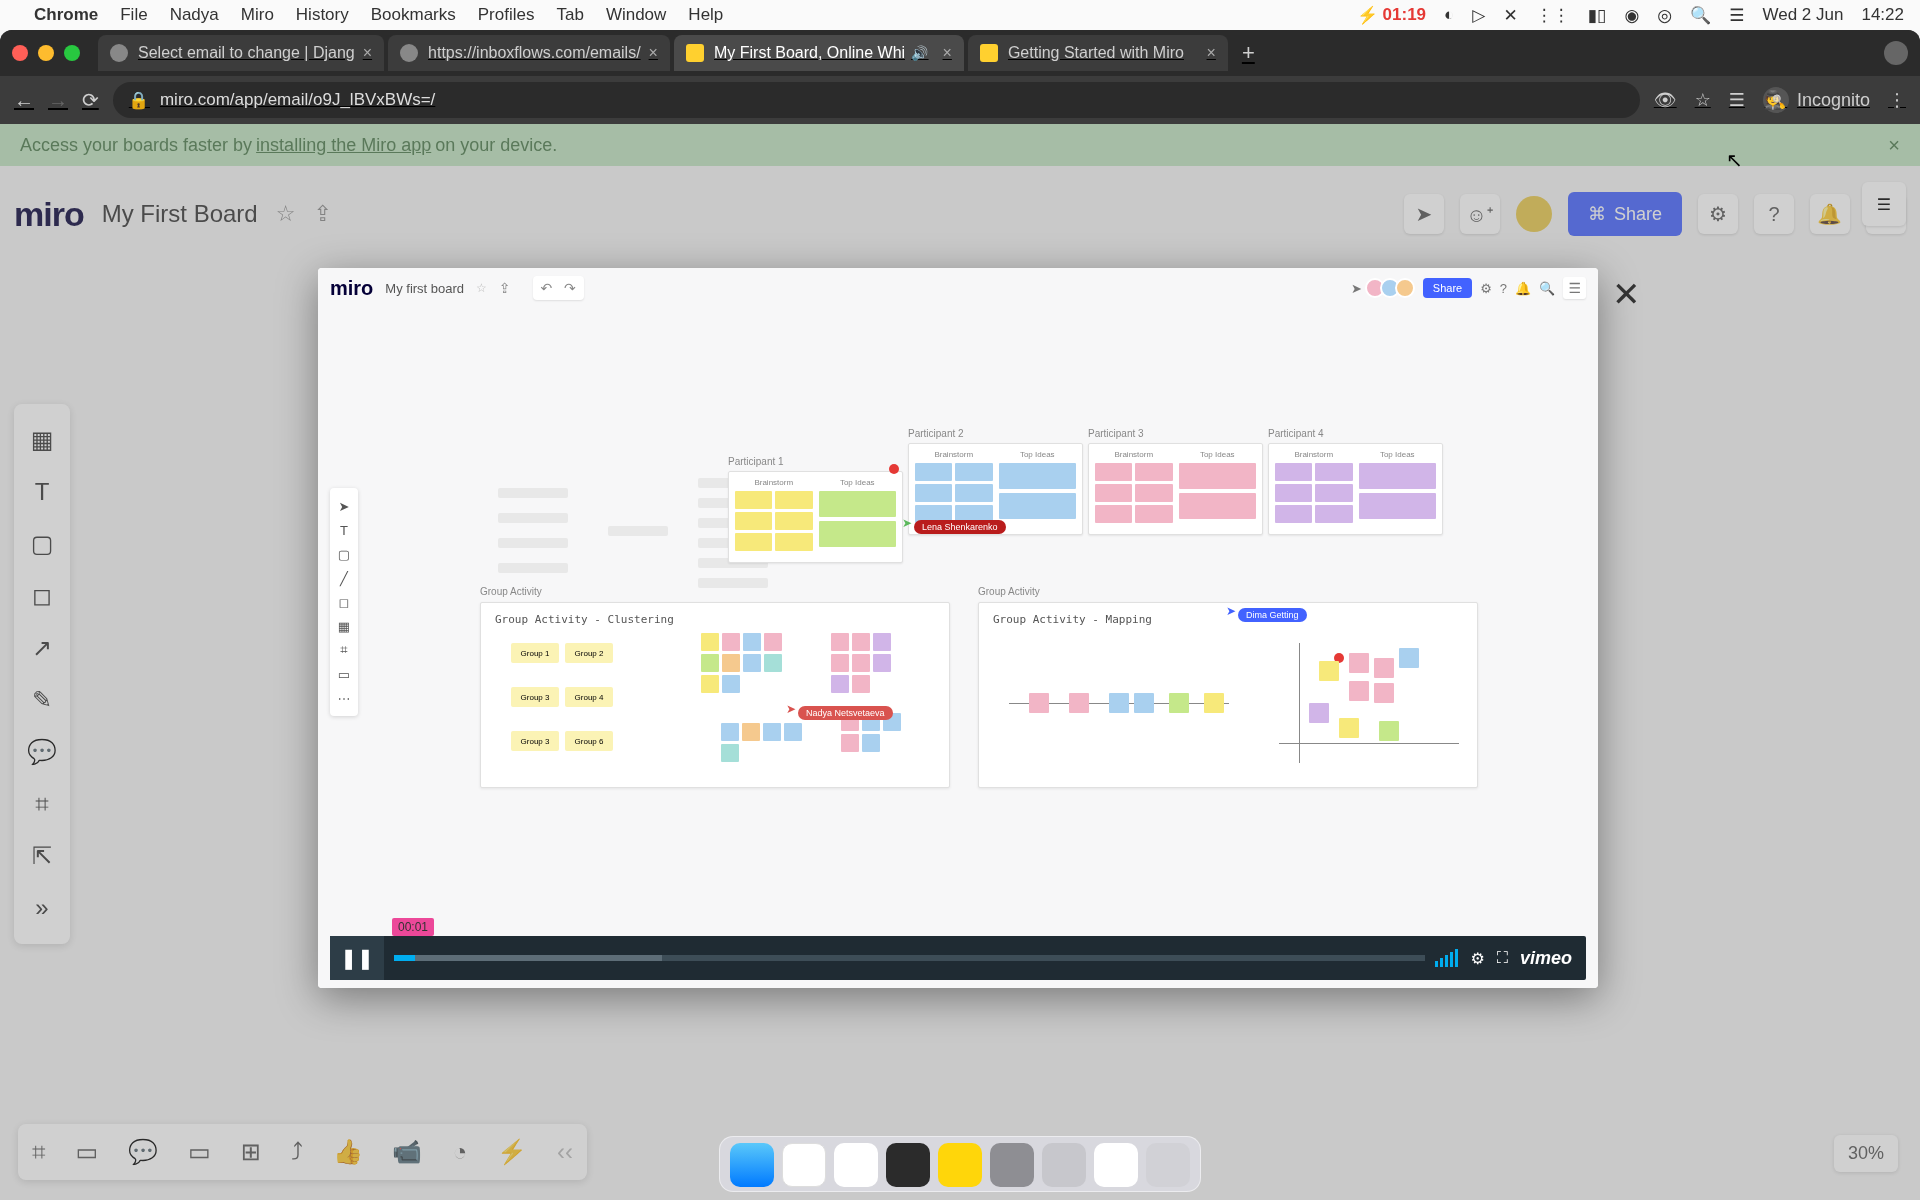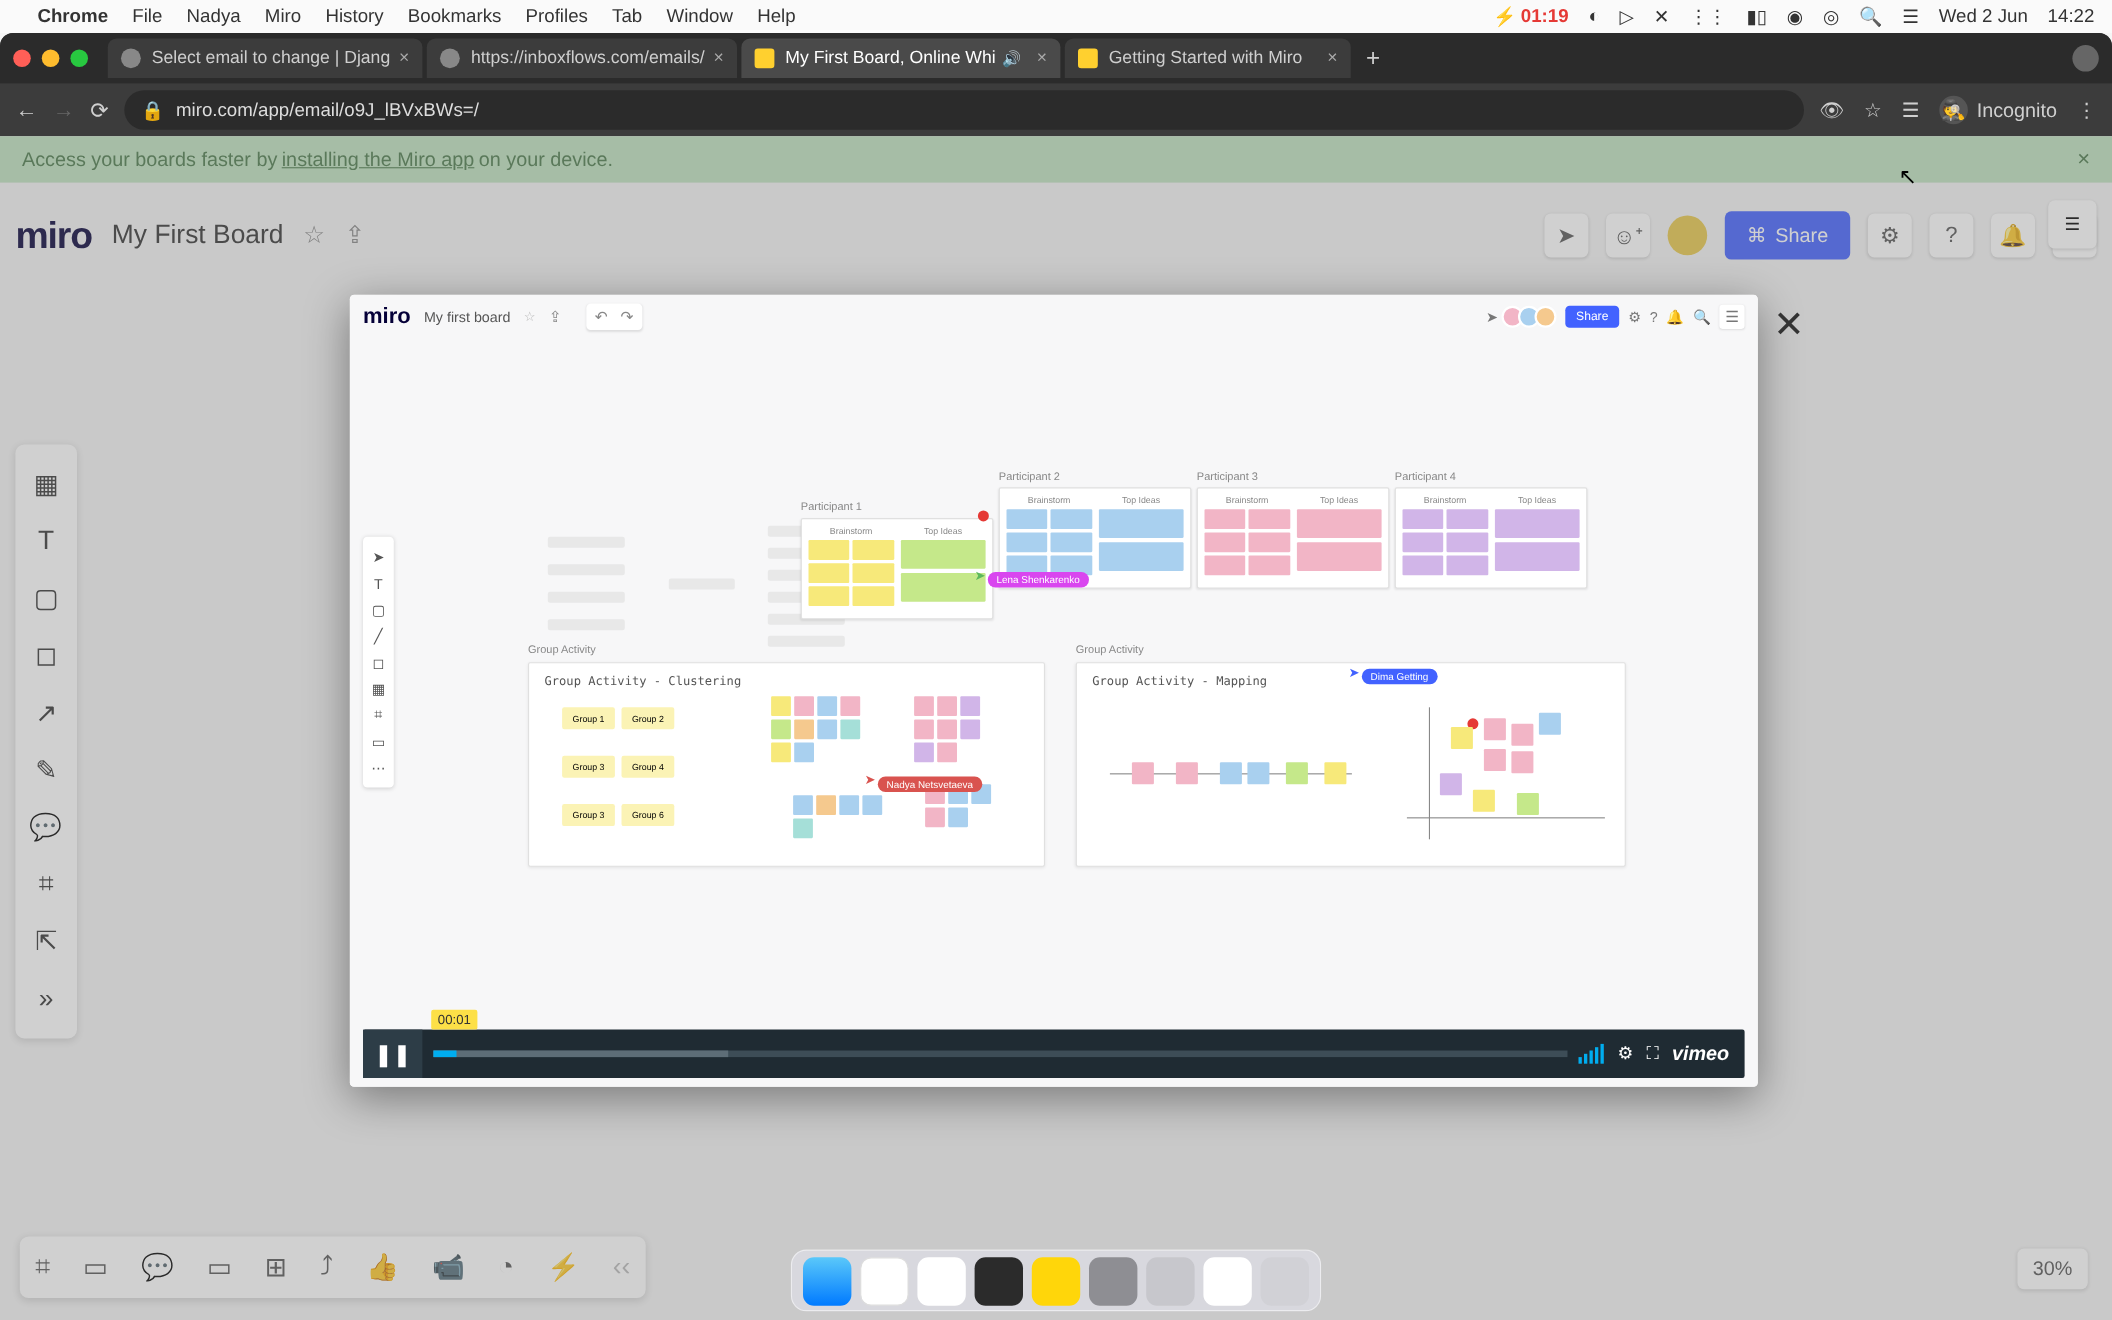--- a/index.html
+++ b/index.html
@@ -8,21 +8,21 @@
 
 .mac-menubar { position:absolute; top:0; left:0; right:0; height:30px; background:rgba(250,250,250,0.95); display:flex; align-items:center; padding:0 16px; font-size:17px; color:#333; }
 .mac-menubar .apple { font-size:18px; margin-right:18px; }
 .mac-menubar .app-name { font-weight:600; margin-right:22px; }
 .mac-menubar .menu-item { margin-right:22px; cursor:default; }
 .mac-menubar .right { margin-left:auto; display:flex; align-items:center; gap:18px; font-size:17px; }
 .mac-menubar .battery-ind { display:flex; align-items:center; gap:4px; }
 .mac-menubar .battery-ind .red { color:#e53935; font-weight:600; }
 
 
-.chrome-window { position:absolute; top:30px; left:0; right:0; bottom:0; background:#3c3c3c; border-radius:12px 12px 0 0; overflow:hidden; }
+.chrome-window { position:absolute; top:30px; left:0; right:0; bottom:0; background:#3c3c3c; border-radius:12px 12px 0 0; overflow:hidden;text-decoration:underline; }
 .tab-strip { height:46px; background:#2b2b2b; display:flex; align-items:center; padding:0 12px; }
 .traffic-lights { display:flex; gap:10px; margin-right:18px; }
 .traffic-lights div { width:16px; height:16px; border-radius:50%; }
 .tl-red{background:#ff5f57;} .tl-yellow{background:#febc2e;} .tl-green{background:#28c840;}
 .tab { height:36px; min-width:260px; max-width:320px; background:#3c3c3c; border-radius:8px 8px 0 0; display:flex; align-items:center; padding:0 12px; color:#cfcfcf; font-size:16px; margin-right:4px; position:relative; }
 .tab.active { background:#4a4a4a; color:#fff; }
 .tab .favicon { width:18px; height:18px; margin-right:10px; border-radius:3px; }
 .favicon.globe{background:#888; border-radius:50%;}
 .favicon.miro{background:#ffd02f;}
 .tab .tab-title { flex:1; overflow:hidden; white-space:nowrap; text-overflow:ellipsis; }
@@ -107,40 +107,40 @@
 .ppanel .col-title{font-size:8px;color:#888;text-align:center;margin-bottom:4px;}
 .sticky-grid{display:grid;grid-template-columns:1fr 1fr;gap:3px;}
 .sticky{width:100%;height:18px;border-radius:1px;}
 .sticky.lg{height:26px;}
 .s-yellow{background:#f7e97a;} .s-green{background:#c5e88a;} .s-blue{background:#a9d0ef;} .s-pink{background:#f2b5c6;} .s-purple{background:#d1b5e8;} .s-orange{background:#f5c98e;} .s-teal{background:#a5dfd8;}
 .red-dot{position:absolute;width:10px;height:10px;background:#e53935;border-radius:50%;}
 
 
 .cursor-tag{position:absolute;font-size:9px;color:#fff;padding:2px 8px;border-radius:10px;white-space:nowrap;}
 .cursor-tag::before{content:"➤";position:absolute;left:-12px;top:-4px;font-size:12px;}
-.ct-green{background:#d946ef;} .ct-green::before{color:#5cb85c;}
+.ct-green{background:#b91c1c;margin-left:16px;} .ct-green::before{color:#5cb85c;}
 .ct-red{background:#d9534f;} .ct-red::before{color:#d9534f;}
 .ct-blue{background:#4262ff;} .ct-blue::before{color:#4262ff;}
 
 
 .ga-label{position:absolute;font-size:10px;color:#888;}
 .ga-panel{position:absolute;background:#fff;border:1px solid #e0e0e0;border-radius:2px;box-shadow:0 1px 3px rgba(0,0,0,0.08);}
 .ga-title{position:absolute;top:10px;left:14px;font-size:11px;font-family:monospace;color:#555;}
 .group-btn{position:absolute;width:48px;height:20px;background:#fbf3b5;font-size:8px;display:flex;align-items:center;justify-content:center;border-radius:2px;}
 .cluster{position:absolute;display:grid;grid-template-columns:repeat(3,18px);gap:3px;}
 .cluster .sticky{width:18px;height:18px;}
 
 
 .axis-h{position:absolute;height:1px;background:#888;}
 .axis-v{position:absolute;width:1px;background:#888;}
 
 
 .vid-controls{position:absolute;left:12px;right:12px;bottom:8px;height:44px;background:#1f2b33;border-radius:2px;display:flex;align-items:center;}
 .pause-btn{width:54px;height:44px;background:#2d3d47;display:flex;align-items:center;justify-content:center;color:#fff;font-size:20px;cursor:pointer;}
-.time-bubble{background:#fde047;color:#333;font-size:12px;padding:2px 6px;border-radius:2px;position:absolute;left:62px;top:-18px;}
+.time-bubble{background:#ec4899;color:#333;font-size:12px;padding:2px 6px;border-radius:2px;position:absolute;left:62px;top:-18px;}
 .progress{flex:1;height:6px;background:#3d4d57;margin:0 10px;position:relative;}
 .progress .loaded{position:absolute;left:0;top:0;bottom:0;width:26%;background:#5d6d77;}
 .progress .played{position:absolute;left:0;top:0;bottom:0;width:2%;background:#00adef;}
 .vid-controls .vc-right{display:flex;align-items:center;gap:12px;padding-right:14px;color:#fff;font-size:16px;}
 .vimeo-logo{font-weight:700;font-style:italic;font-size:18px;}
 .vol-bars{display:flex;align-items:flex-end;gap:2px;}
 .vol-bars div{width:3px;background:#00adef;}
 
 
 .dock { position:absolute; left:50%; bottom:8px; transform:translateX(-50%); height:56px; background:rgba(220,220,228,0.8); border-radius:14px; padding:6px 10px; display:flex; gap:8px; border:1px solid rgba(255,255,255,0.5);}

